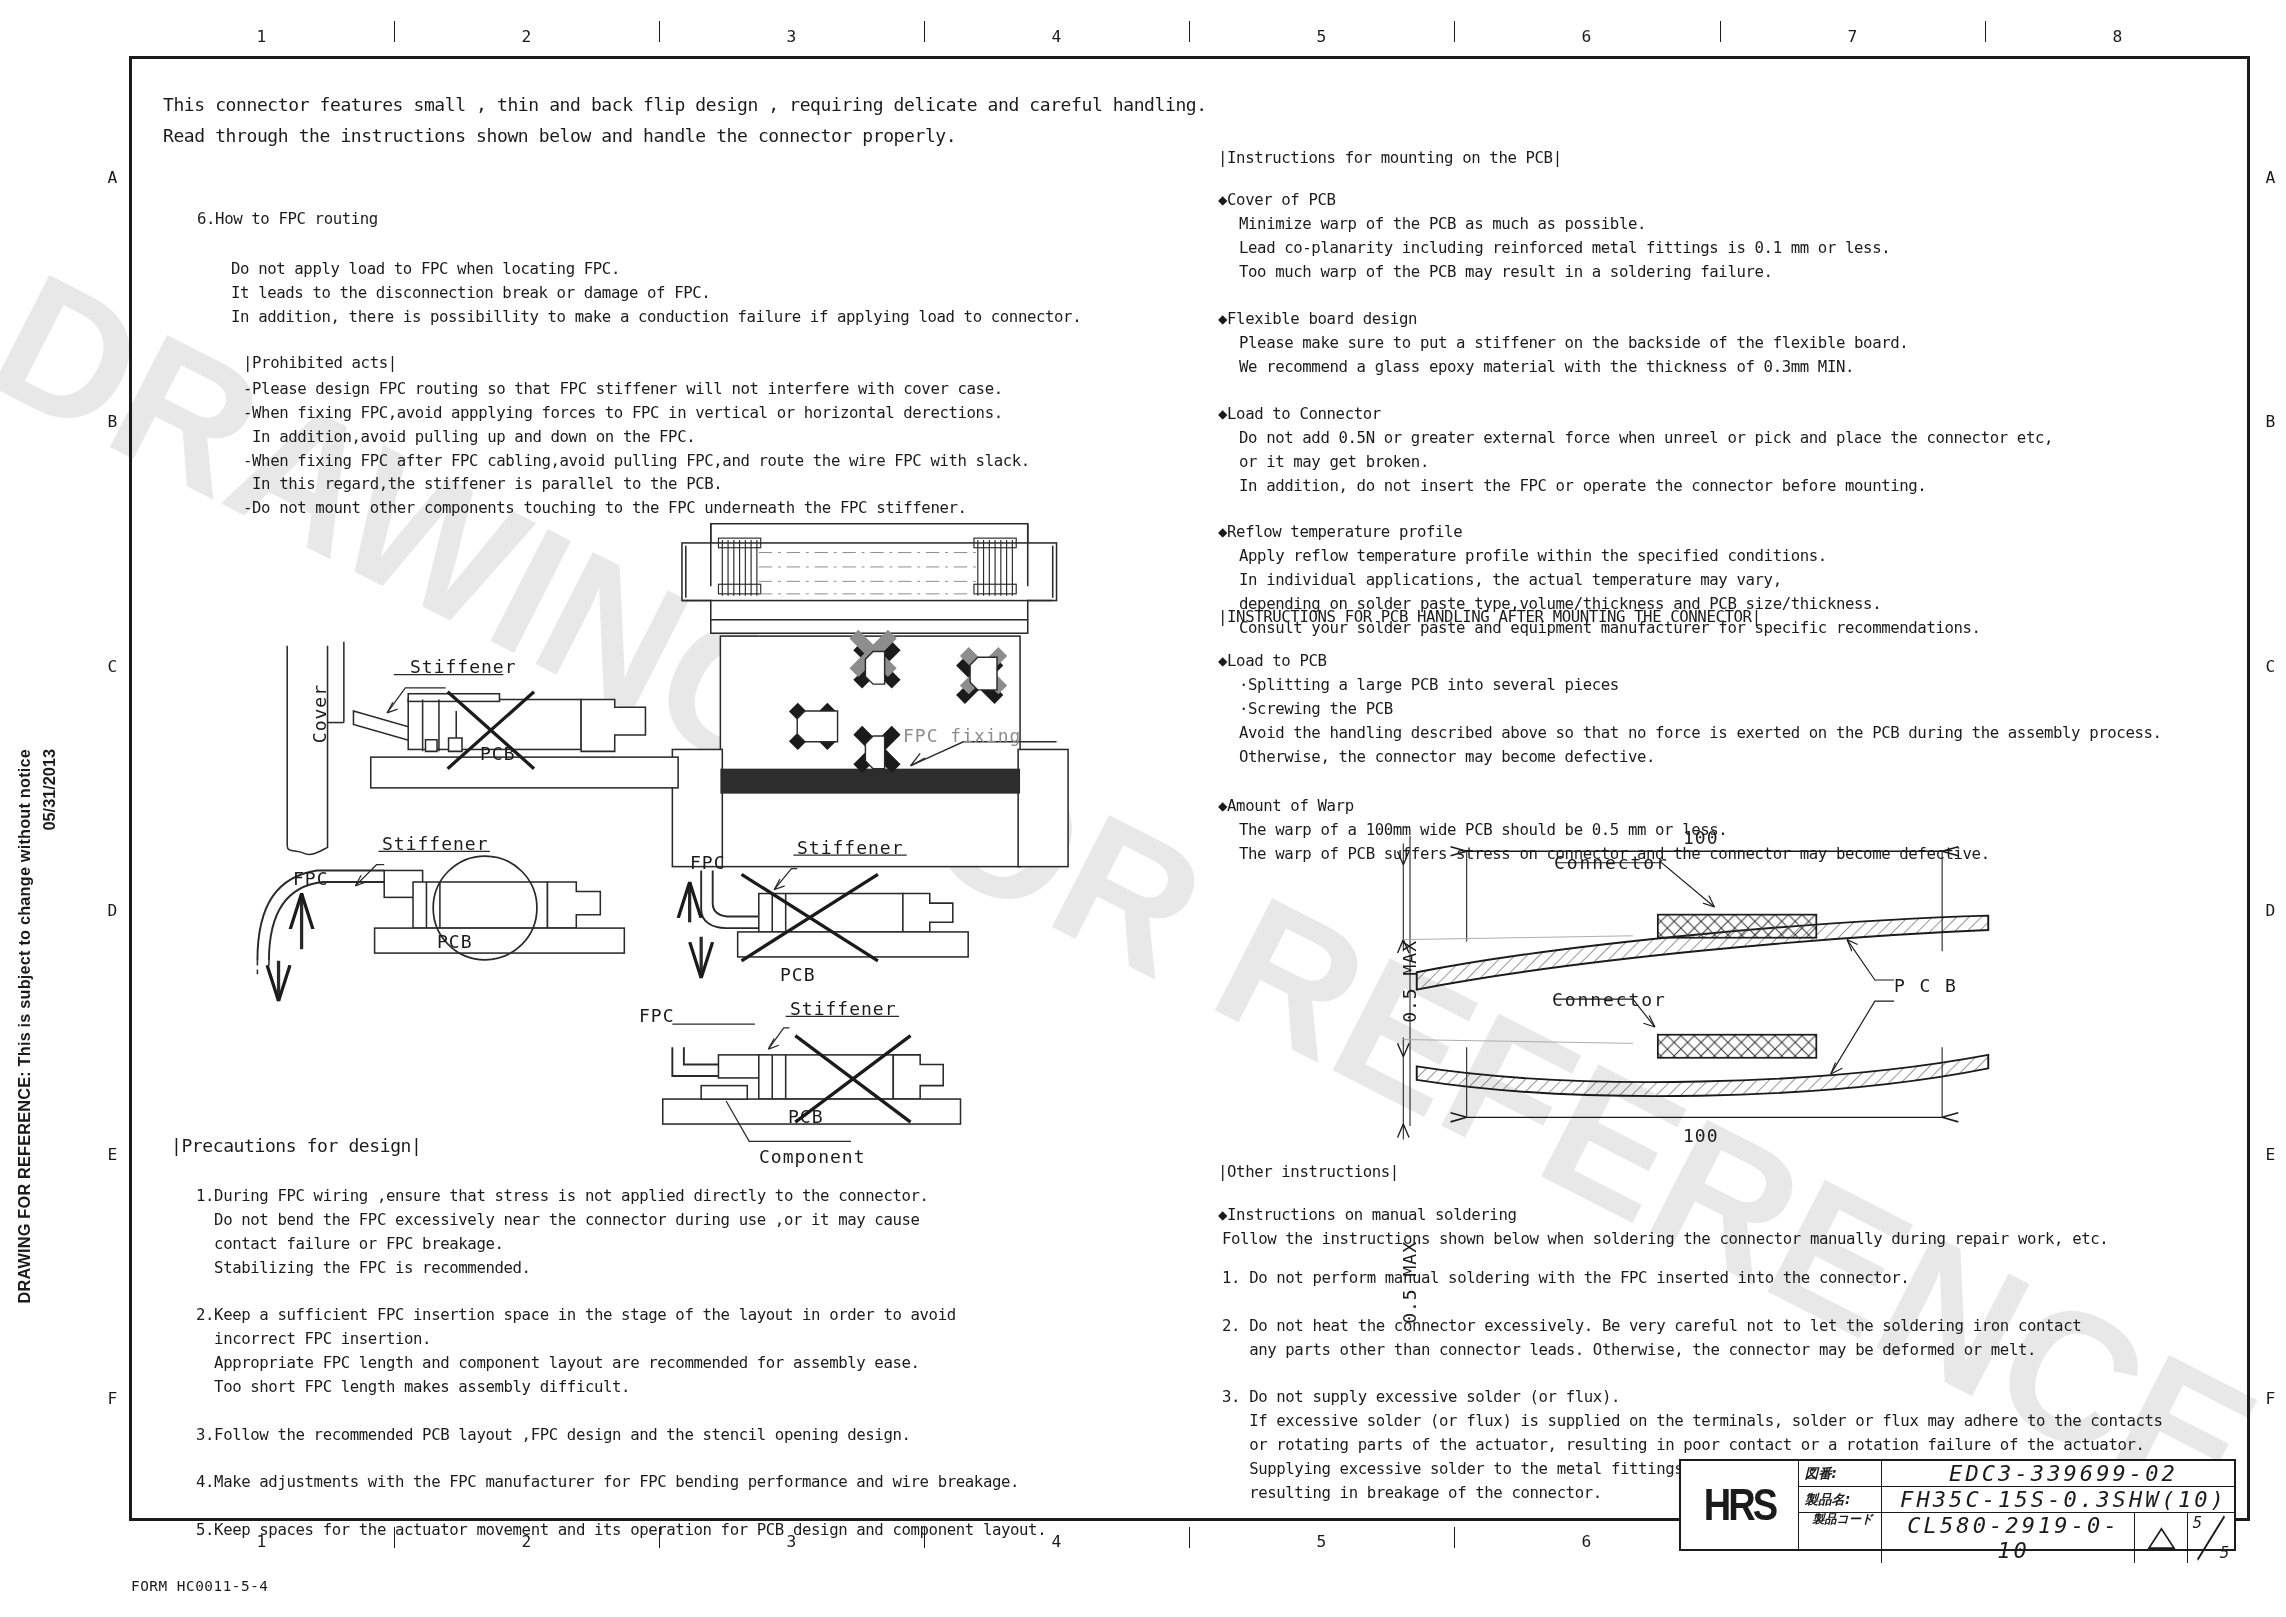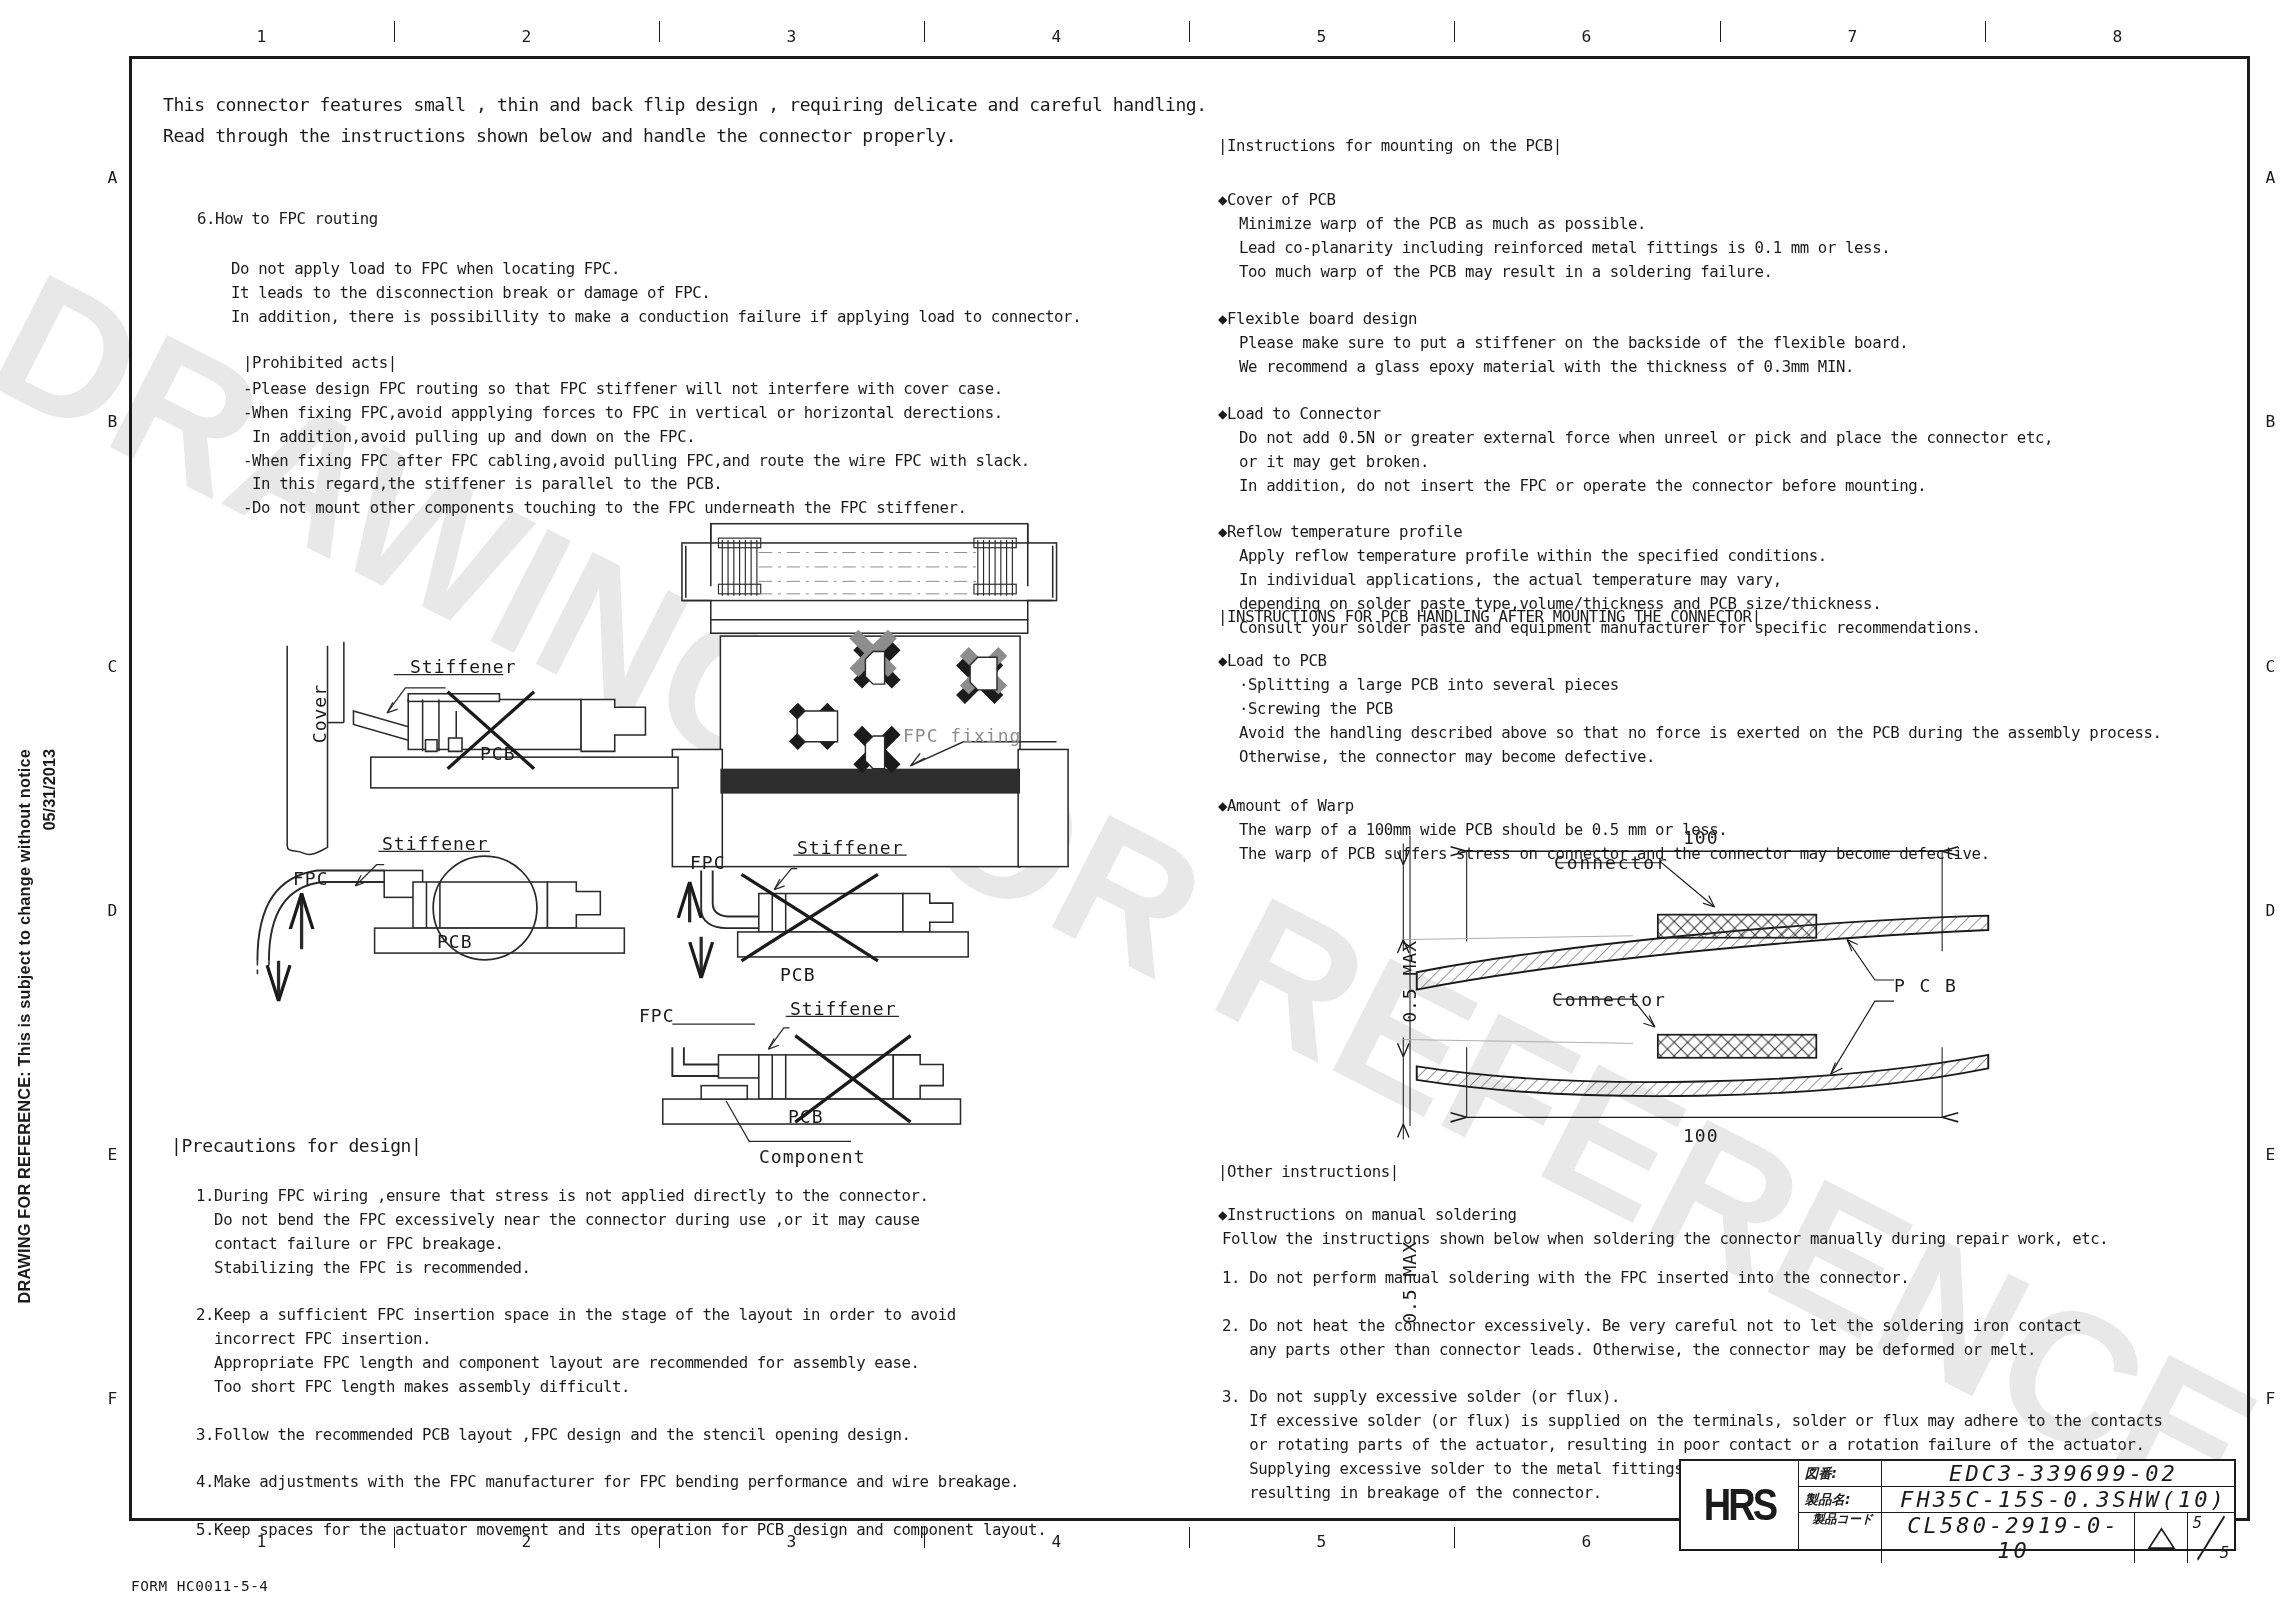--- a/index.html
+++ b/index.html
@@ -512,21 +512,21 @@
 <div class="txt t18" style="left:437px; top:928px; letter-spacing:1px;">PCB</div>
 <div class="txt t18" style="left:690px; top:849px; letter-spacing:1px;">FPC</div>
 <div class="txt t18" style="left:797px; top:834px; letter-spacing:1px;">Stiffener</div>
 <div class="txt t18" style="left:780px; top:961px; letter-spacing:1px;">PCB</div>
 <div class="txt t18" style="left:639px; top:1002px; letter-spacing:1px;">FPC</div>
 <div class="txt t18" style="left:790px; top:995px; letter-spacing:1px;">Stiffener</div>
 <div class="txt t18" style="left:788px; top:1103px; letter-spacing:1px;">PCB</div>
 <div class="txt t18" style="left:759px; top:1143px; letter-spacing:1px;">Component</div>
 <div class="txt t18" style="left:903px; top:722px; letter-spacing:1px; color:#8d8d8d;">FPC fixing</div>
 
-<div class="txt t16" style="left:1218px; top:134px;">|Instructions for mounting on the PCB|</div>
+<div class="txt t16" style="left:1218px; top:146px;">|Instructions for mounting on the PCB|</div>
 <div id="right-blocks">
     <div class="txt t16" style="left: 1218px; top: 188px;"><span>◆</span><span>Cover of PCB</span></div>
     <div class="txt t16" style="left: 1239px; top: 212px;">Minimize warp of the PCB as much as possible.
 Lead co-planarity including reinforced metal fittings is 0.1 mm or less.
 Too much warp of the PCB may result in a soldering failure.</div>
     <div class="txt t16" style="left: 1218px; top: 307px;"><span>◆</span><span>Flexible board design</span></div>
     <div class="txt t16" style="left: 1239px; top: 331px;">Please make sure to put a stiffener on the backside of the flexible board.
 We recommend a glass epoxy material with the thickness of 0.3mm MIN.</div>
     <div class="txt t16" style="left: 1218px; top: 402px;"><span>◆</span><span>Load to Connector</span></div>
     <div class="txt t16" style="left: 1239px; top: 426px;">Do not add 0.5N or greater external force when unreel or pick and place the connector etc,

